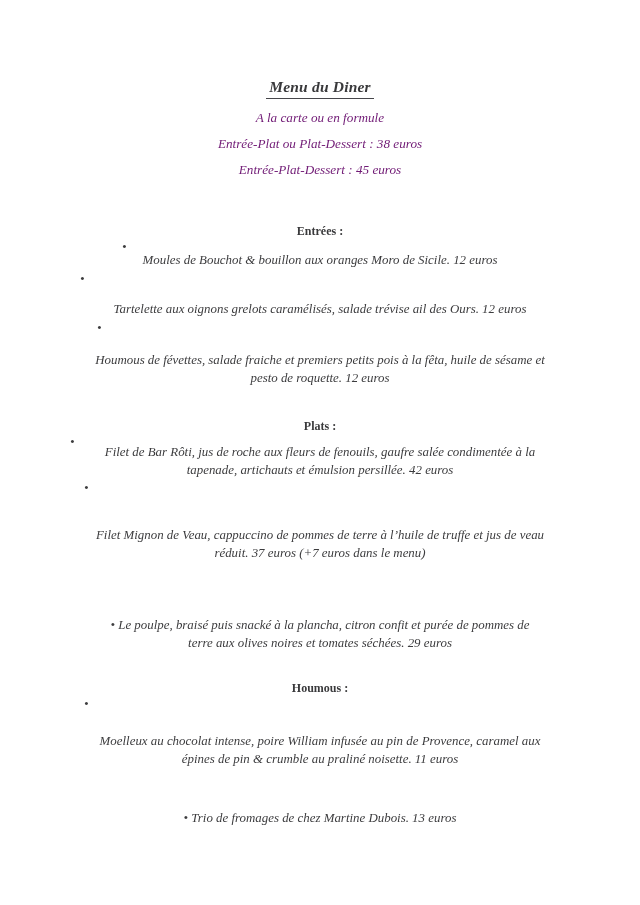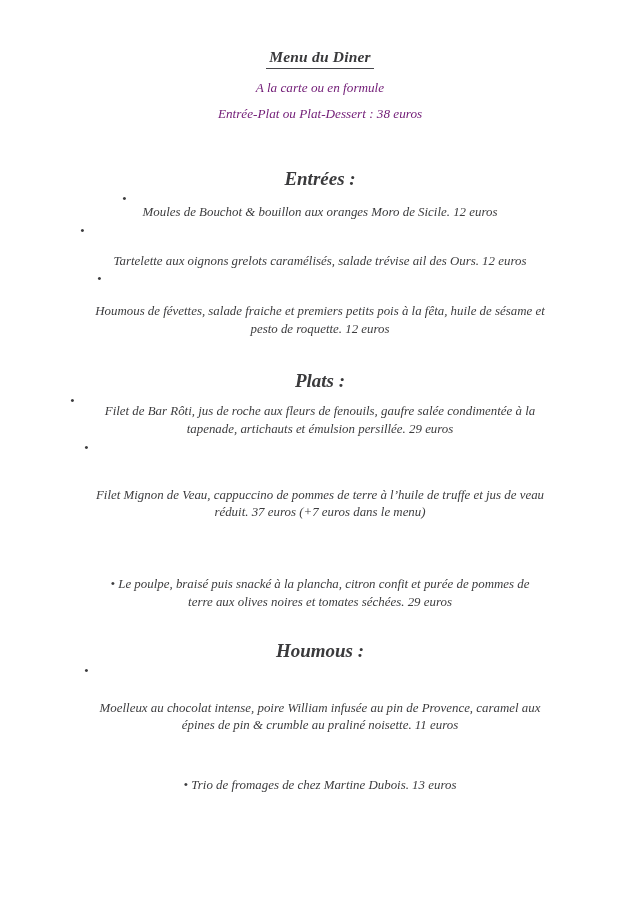--- a/index.html
+++ b/index.html
@@ -25,21 +25,21 @@
   }
 
   
   .doc-title {
     text-align: center;
     font-style: italic;
     font-size: 15.5px;
     letter-spacing: .2px;
     color: #39393b;
     margin: 0;
-    padding-top: 48px;
+    padding-top: 78px;
     line-height: 1.2;
   }
   .doc-title span.u {
     border-bottom: 1px solid #46464a;
     padding: 0 3px 1px 3px;
     display: inline-block;
   }
 
   .subtitle-group {
     margin-top: 12px;
@@ -49,22 +49,21 @@
     font-style: italic;
     font-size: 13.2px;
     color: #701a75;
     line-height: 1.0;
     margin: 0 0 13px 0;
   }
 
   
   .section-heading {
     text-align: center;
-    font-style: italic;
-    font-size: 19px;
+    font-size: 12px;
     color: #3a3a3c;
     margin: 0;
     line-height: 1.1;
   }
 
   
   .menu-item {
     display: block;
     font-style: italic;
     font-size: 12.9px;
@@ -107,20 +106,21 @@
 
 <div class="page">
 
   <h1 class="doc-title">
     <span class="u">Menu du Diner</span>
   </h1>
 
   <div class="subtitle-group">
     <p class="subtitle">A la carte ou en formule</p>
     <p class="subtitle">Entrée-Plat ou Plat-Dessert : 38 euros</p>
+    <p class="subtitle">Entrée-Plat-Dessert : 45 euros</p>
   </div>
 
   <h2 class="section-heading sp-entrees-head">Entrées :</h2>
 
   <div class="menu-item sp-e1">
     <span class="bullet-dot" style="left:60px;">•</span>
     <span class="item-text" style="max-width:420px;">Moules de Bouchot &amp; bouillon aux oranges Moro de Sicile. 12 euros</span>
   </div>
 
   <div class="menu-item sp-e2">
@@ -130,21 +130,21 @@
 
   <div class="menu-item sp-e3">
     <span class="bullet-dot" style="left:35px;">•</span>
     <span class="item-text" style="max-width:452px;">Houmous de févettes, salade fraiche et premiers petits pois à la fêta, huile de sésame et pesto de roquette. 12 euros</span>
   </div>
 
   <h2 class="section-heading sp-plats-head">Plats :</h2>
 
   <div class="menu-item sp-p1">
     <span class="bullet-dot" style="left:8px;">•</span>
-    <span class="item-text" style="max-width:480px;">Filet de Bar Rôti, jus de roche aux fleurs de fenouils, gaufre salée condimentée à la tapenade, artichauts et émulsion persillée. 29 euros</span>
+    <span class="item-text" style="max-width:480px;">Filet de Bar Rôti, jus de roche aux fleurs de fenouils, gaufre salée condimentée à la tapenade, artichauts et émulsion persillée. 42 euros</span>
   </div>
 
   <div class="menu-item sp-p2">
     <span class="bullet-dot" style="left:22px;">•</span>
     <span class="item-text" style="max-width:462px;">Filet Mignon de Veau, cappuccino de pommes de terre à l’huile de truffe et jus de veau réduit. 37 euros (+7 euros dans le menu)</span>
   </div>
 
   <div class="menu-item sp-p3">
     <span class="item-text" style="max-width:440px;">
       <span class="inline-bullet">•</span>

